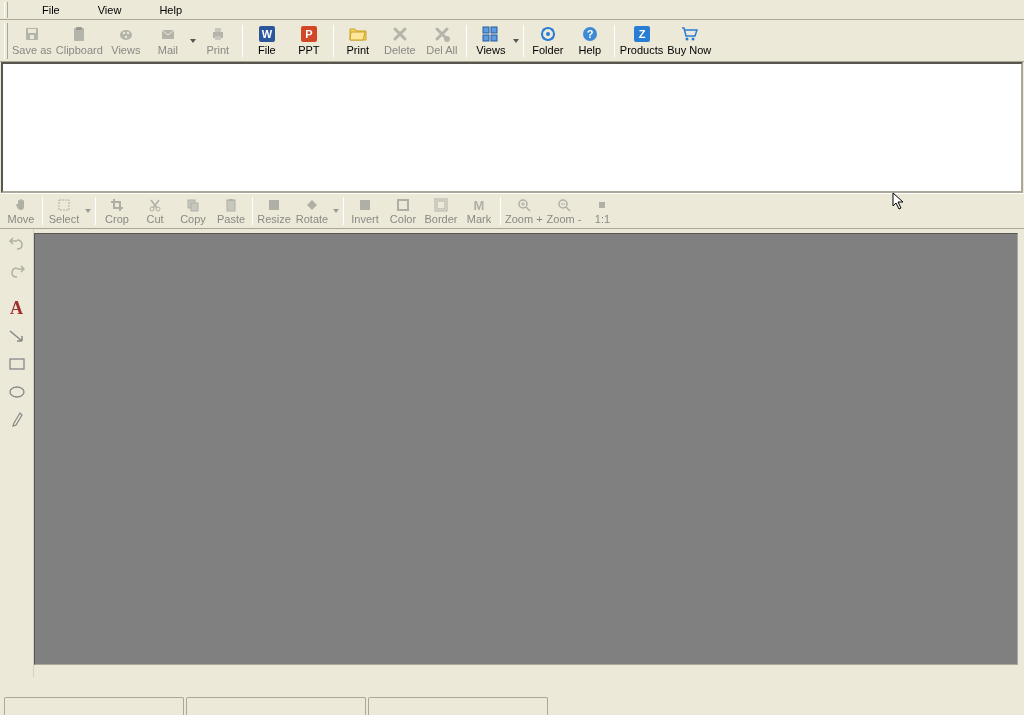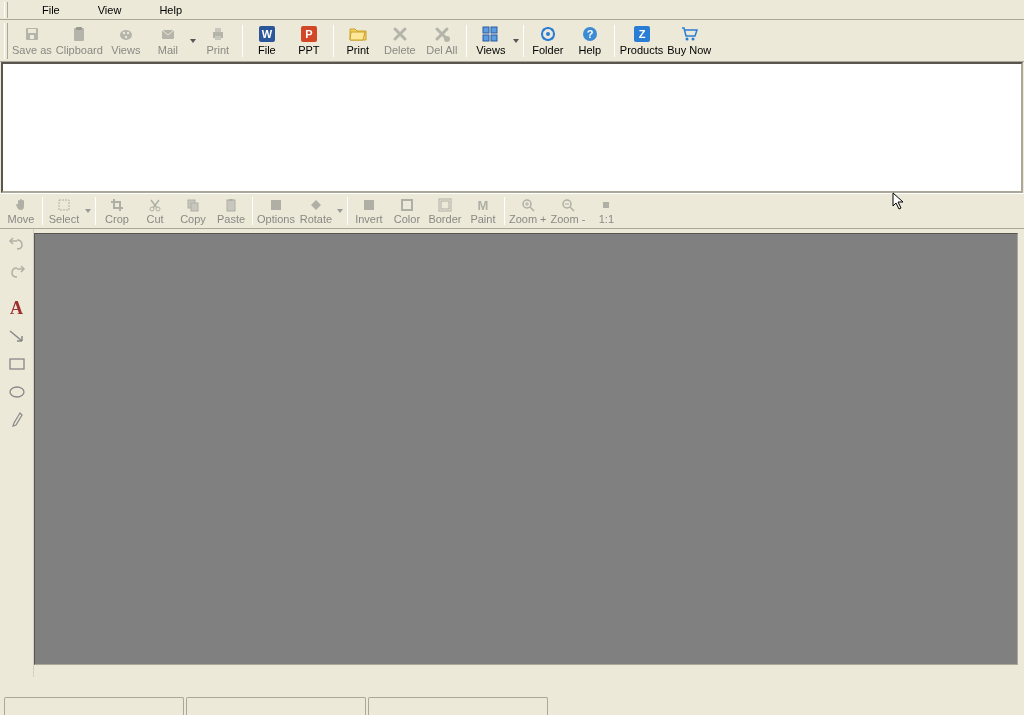--- a/index.html
+++ b/index.html
@@ -455,21 +455,21 @@
       </div>
 
       <div class="te-sep"></div>
 
       <div class="te-btn">
         <div class="icon-wrap">
           <svg width="14" height="14">
               <rect x="2" y="2" width="10" height="10" fill="#b0afa5"></rect>
             </svg>
         </div>
-        <span class="lbl">Options</span>
+        <span class="lbl">Resize</span>
       </div>
 
       <div class="te-btn">
         <div class="icon-wrap">
           <svg width="14" height="14">
               <path d="M7 2 L2 7 L7 12 L12 7 Z" fill="#b0afa5"></path>
             </svg>
         </div>
         <span class="lbl">Rotate</span>
       </div>
@@ -506,21 +506,21 @@
         </div>
         <span class="lbl">Border</span>
       </div>
 
       <div class="te-btn">
         <div class="icon-wrap">
           <svg width="14" height="14">
               <text x="7" y="12" font-size="13" font-weight="bold" fill="#b0afa5" text-anchor="middle" font-family="Arial">M</text>
             </svg>
         </div>
-        <span class="lbl">Paint</span>
+        <span class="lbl">Mark</span>
       </div>
 
       <div class="te-sep"></div>
 
       <div class="te-btn">
         <div class="icon-wrap">
           <svg width="14" height="14">
               <circle cx="6" cy="6" r="4" fill="none" stroke="#b0afa5" stroke-width="1.5"></circle>
               <path d="M9 9 L13 13" stroke="#b0afa5" stroke-width="1.5"></path>
               <path d="M6 4 L6 8 M4 6 L8 6" stroke="#b0afa5"></path>

